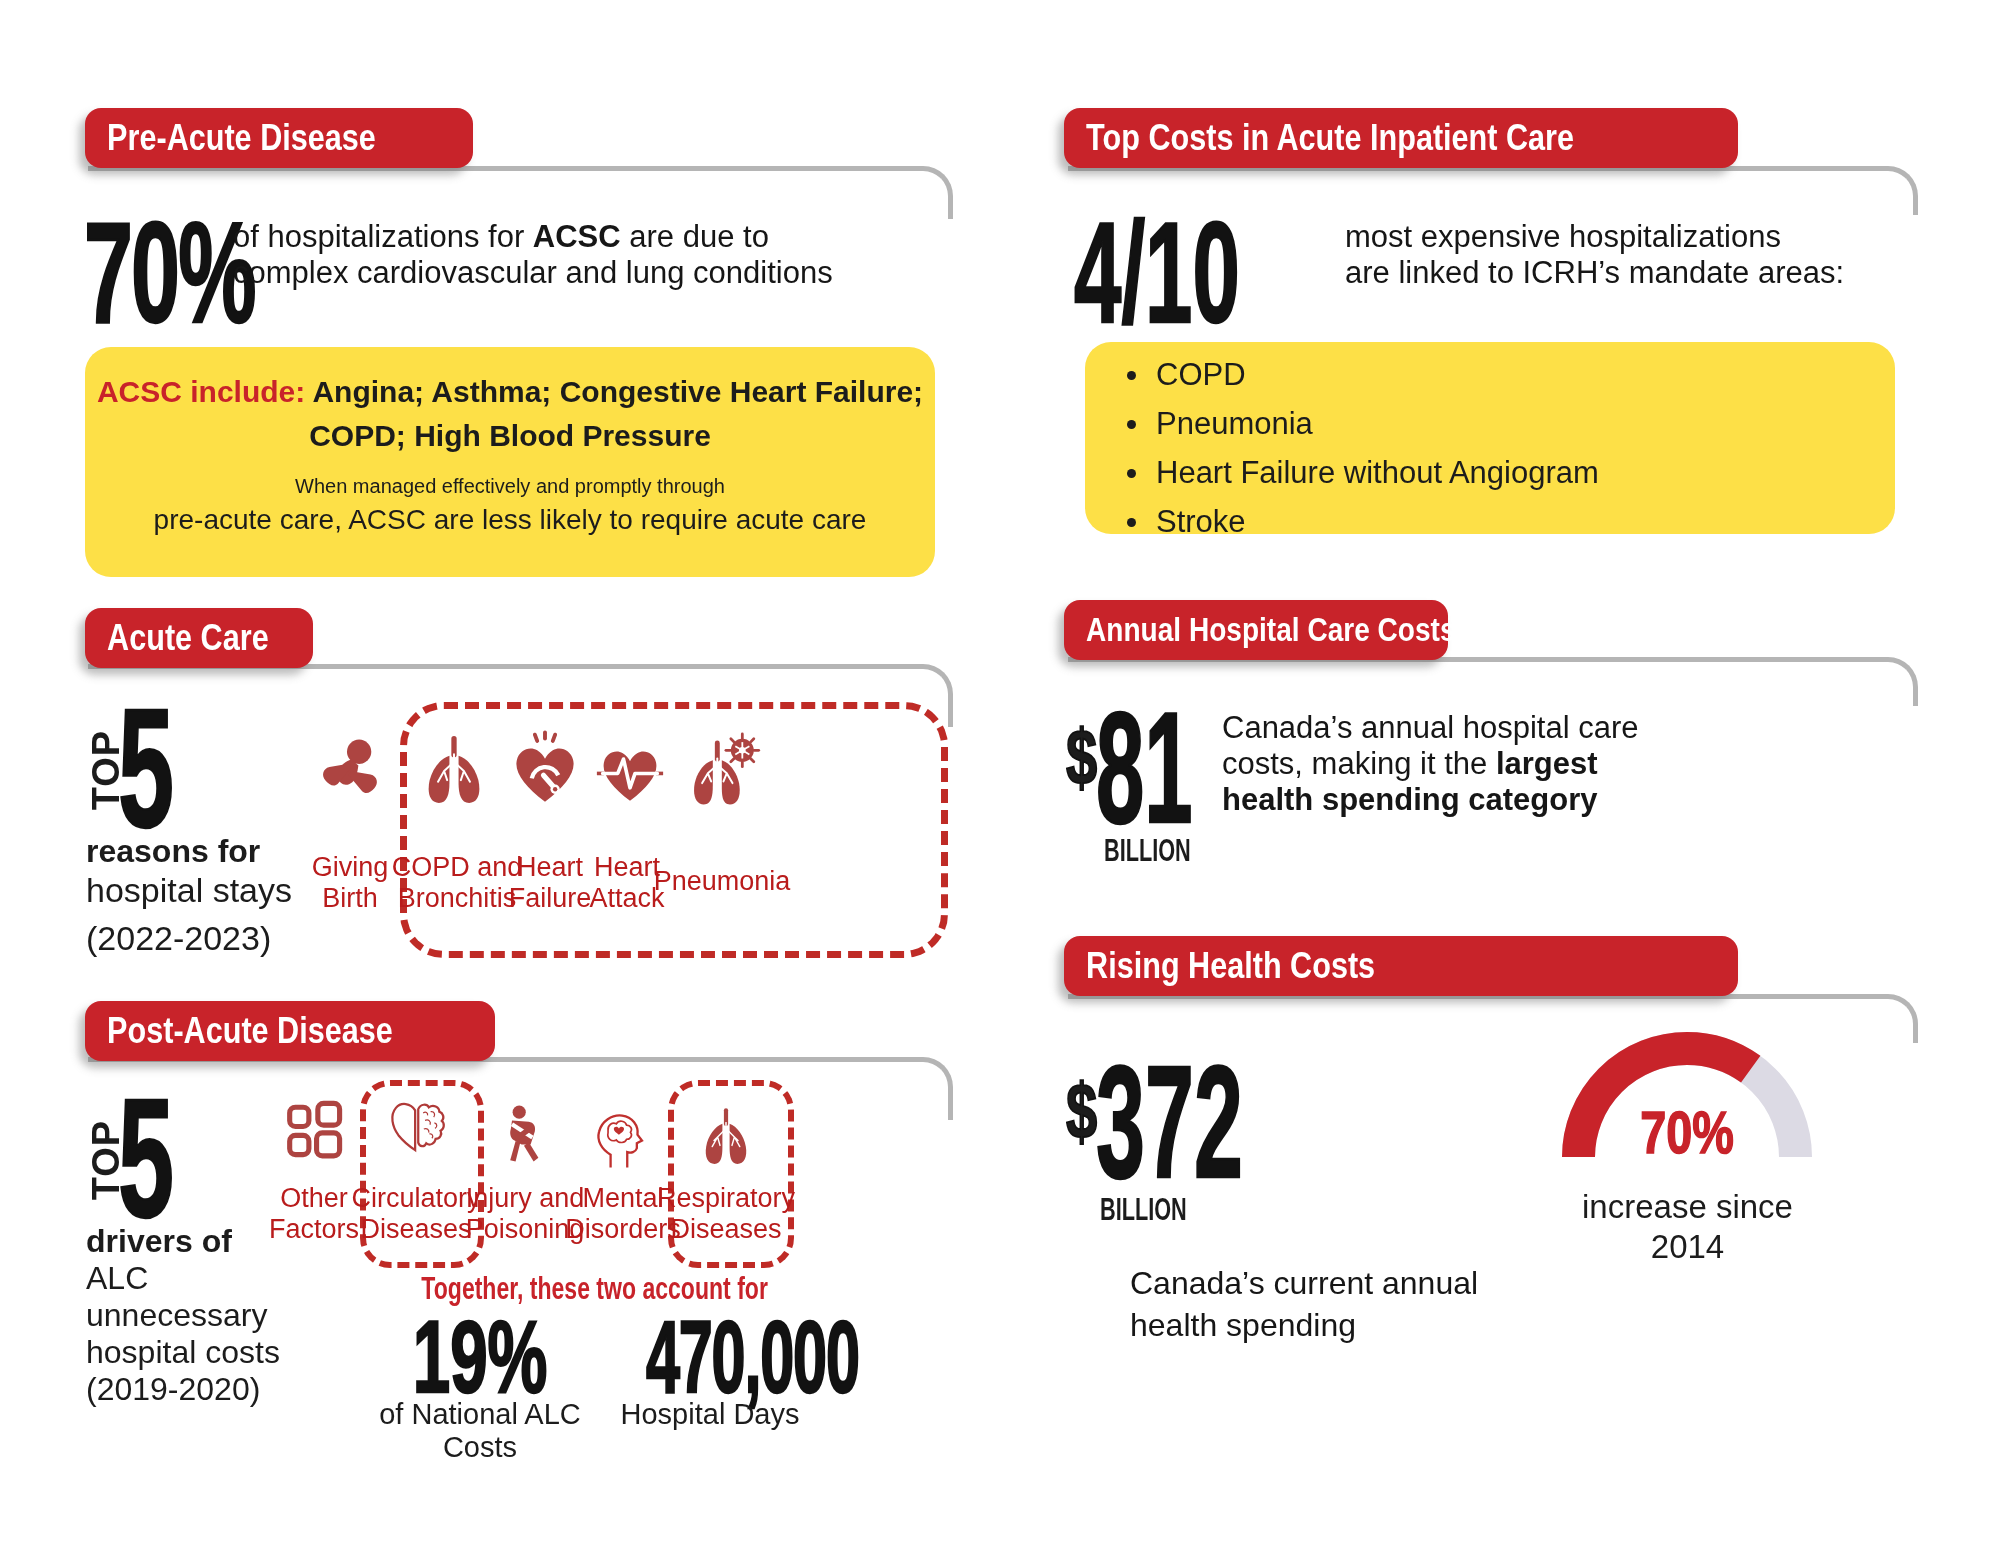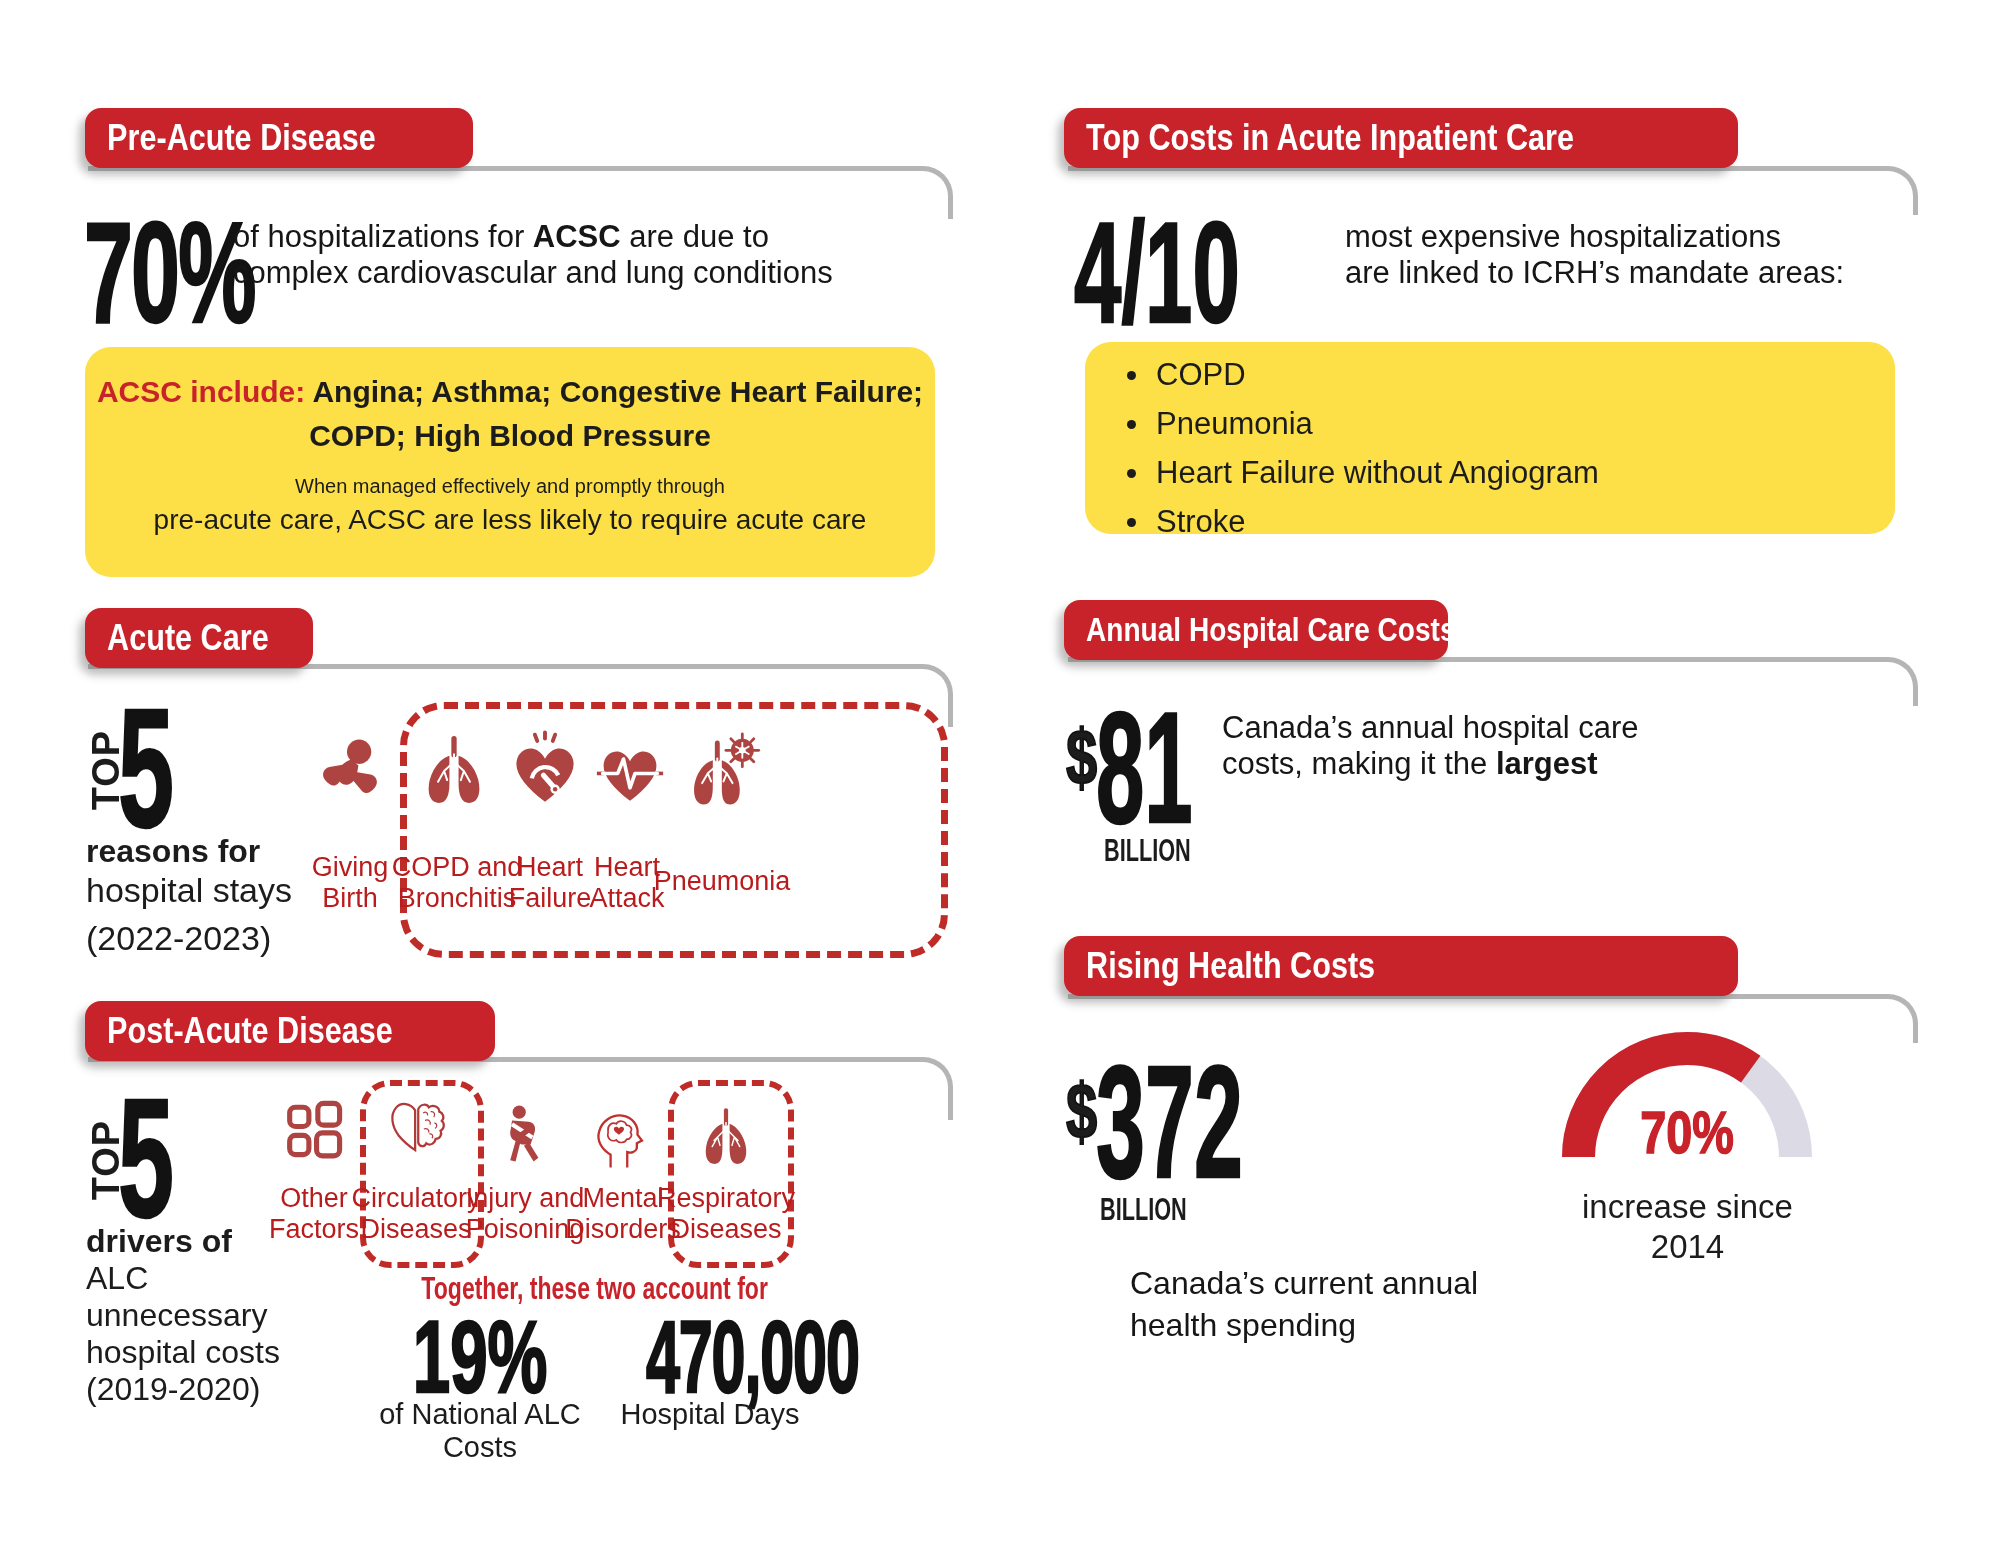--- a/index.html
+++ b/index.html
@@ -322,20 +322,21 @@
   </div>
   <div class="abs" style="left:1096px;top:688px;">
     <span class="bignum" style="font-size:158px;transform:scaleX(.55);">81</span>
   </div>
   <div class="abs b" style="left:1104px;top:833px;">
     <span class="sqz-l" style="font-size:31px;">BILLION</span>
   </div>
   <div class="bodytxt" style="left:1222px;top:710px;">
     <div>Canada’s annual hospital care</div>
     <div><span>costs, making it the </span><span class="b">largest</span></div>
+    <div class="b">health spending category</div>
   </div>
 
   <div class="pline" style="left:1068px;top:994px;width:845px;height:44px;"></div>
   <div class="banner" style="left:1064px;top:936px;width:674px;">
     <span class="bt">Rising Health Costs</span>
   </div>
 
   <div class="abs b" style="left:1066px;top:1066px;">
     <span class="sqz-l" style="font-size:78px;transform:scaleX(.72);-webkit-text-stroke:2px #121212;">$</span>
   </div>

